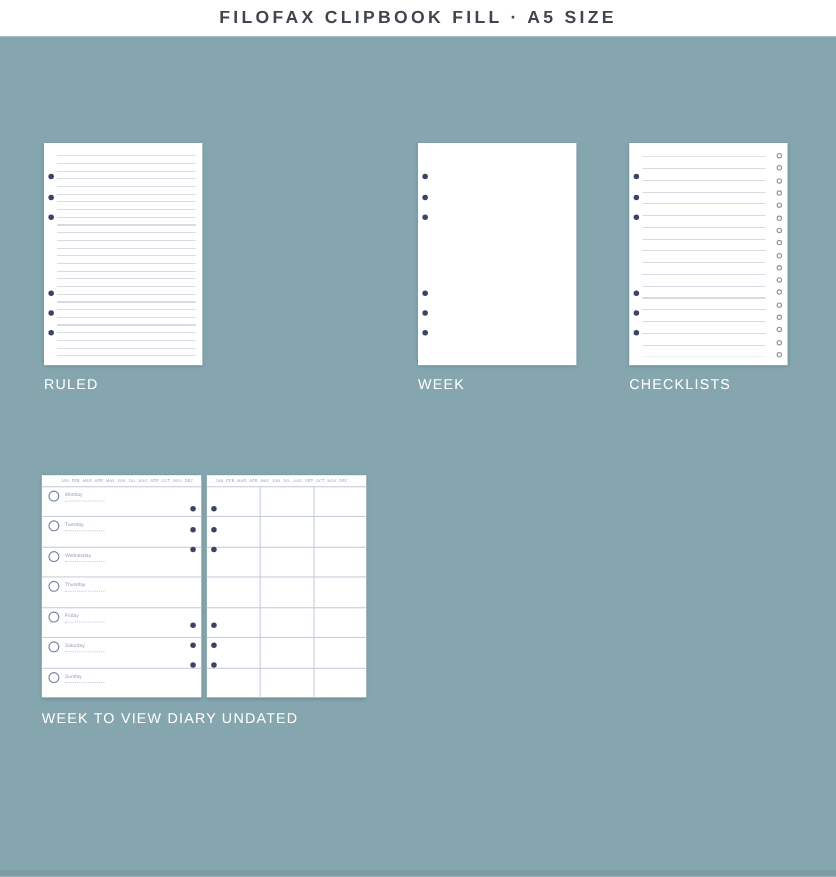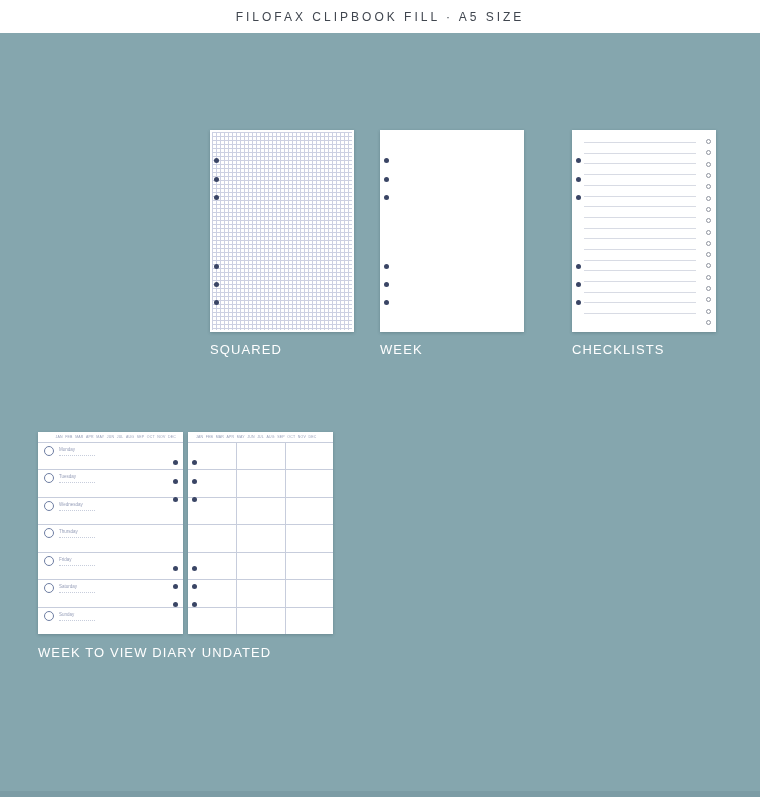--- a/index.html
+++ b/index.html
@@ -1,20 +1,20 @@
 <!DOCTYPE html>
 <html style="--bg-teal: #85a6ae; --bg-strip: #7c9ca5; --header-text: #40464f; --label-text: #ffffff; --paper-line: #d8dbe4; --grid-line: #ccd0e2; --hole-navy: #3a4565; --checkbox-ring: #8f949f; --diary-line: #c7cddc; --diary-ring: #6e7ea3; --diary-text: #98a0ba;"><head>
 <meta charset="utf-8">
 <style>
   html,body{margin:0;padding:0;}
   .page{position:relative;width:760px;height:797px;overflow:hidden;background:#ffffff;
         font-family:"Liberation Sans", sans-serif;}
   .topbar{position:absolute;top:0;left:0;right:0;height:33px;background:#ffffff;
           display:flex;align-items:center;justify-content:center;}
-  .topbar-title{font-size:12px;font-weight:400;letter-spacing:3px;color:var(--header-text,#40464f);}
+  .topbar-title{font-size:16px;font-weight:700;letter-spacing:3px;color:var(--header-text,#40464f);}
   .canvas{position:absolute;top:33px;left:0;right:0;bottom:0;background:var(--bg-teal,#85a6ae);}
   .bottom-strip{position:absolute;left:0;right:0;bottom:0;height:6px;background:var(--bg-strip,#7c9ca5);}
 
   
   .swatch{position:absolute;top:97px;width:144px;}
   #sw-ruled{left:40px}#sw-squared{left:210px}#sw-plain{left:380px}#sw-checklists{left:572px}
   .sheet{position:relative;width:144px;height:202px;background:#ffffff;
          box-shadow:0 1px 3px rgba(35,60,70,.28);}
   .swatch-label{margin-top:10px;font-size:13px;font-weight:500;letter-spacing:1.1px;
                 color:var(--label-text,#ffffff);white-space:nowrap;}
@@ -61,35 +61,35 @@
 <body>
 
 <div class="page">
 
   <header class="topbar">
     <div class="topbar-title">FILOFAX CLIPBOOK FILL · A5 SIZE</div>
   </header>
 
   <main class="canvas">
 
-
-    <div class="swatch" id="sw-squared">
+    <div class="swatch" id="sw-ruled">
       <div class="sheet">
-        <div class="squared-grid"></div>
-        <div class="holes holes-left">
-            <span class="hole" style="top: 28px;"></span>
-            <span class="hole" style="top: 47px;"></span>
-            <span class="hole" style="top: 65px;"></span>
-            <span class="hole" style="top: 134px;"></span>
-            <span class="hole" style="top: 152px;"></span>
-            <span class="hole" style="top: 170px;"></span>
-          </div>
-      </div>
-      <div class="swatch-label">SQUARED</div>
-    </div>
+        <div class="ruled-lines"></div>
+        <div class="holes holes-left">
+            <span class="hole" style="top: 28px;"></span>
+            <span class="hole" style="top: 47px;"></span>
+            <span class="hole" style="top: 65px;"></span>
+            <span class="hole" style="top: 134px;"></span>
+            <span class="hole" style="top: 152px;"></span>
+            <span class="hole" style="top: 170px;"></span>
+          </div>
+      </div>
+      <div class="swatch-label">RULED</div>
+    </div>
+
 
     <div class="swatch" id="sw-plain">
       <div class="sheet">
         <div class="holes holes-left">
             <span class="hole" style="top: 28px;"></span>
             <span class="hole" style="top: 47px;"></span>
             <span class="hole" style="top: 65px;"></span>
             <span class="hole" style="top: 134px;"></span>
             <span class="hole" style="top: 152px;"></span>
             <span class="hole" style="top: 170px;"></span>

